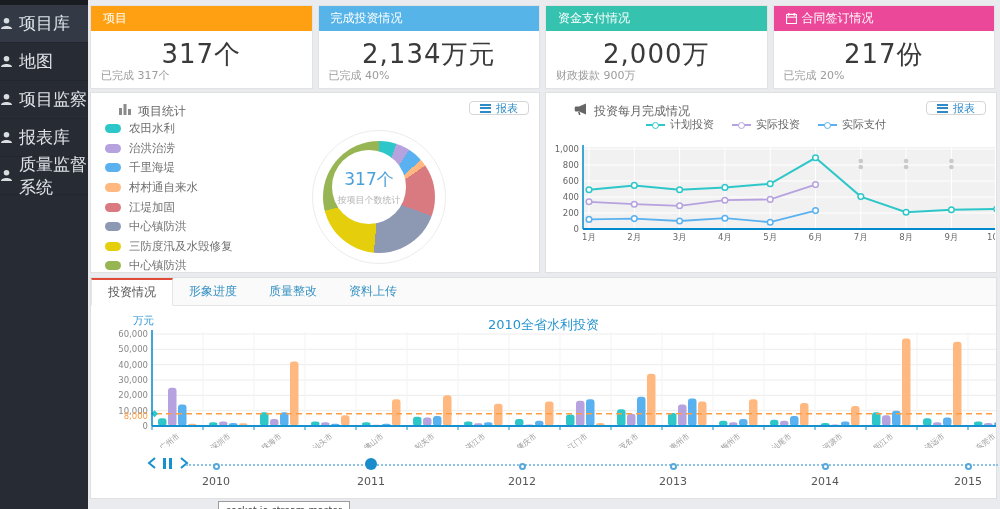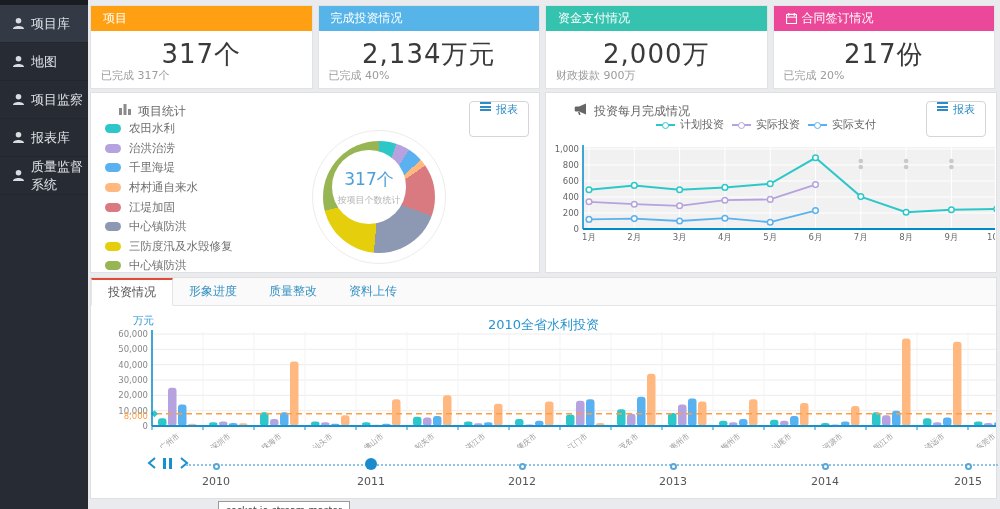--- a/index.html
+++ b/index.html
@@ -3,55 +3,55 @@
 <meta charset="utf-8">
 <style>
   *{margin:0;padding:0;box-sizing:border-box}
   html,body{width:1000px;height:509px;overflow:hidden}
   body{font-family:"DejaVu Sans","Liberation Sans",sans-serif;background:#e9ebee;font-size:12px;color:#333}
   #app{position:relative;width:1000px;height:509px;overflow:hidden;background:#e9ebee}
 
   
   #sidebar{position:absolute;left:0;top:0;width:88px;height:509px;background:#272b33}
   #sidebar .topstrip{height:5px;background:#191c21}
-  .side-item{display:flex;align-items:center;height:38px;padding-left:12px;color:#dfe3e8;font-size:13px;cursor:pointer;border-bottom:1px solid #23262d}
+  .side-item{display:flex;align-items:center;height:38px;color:#dfe3e8;font-size:17px;cursor:pointer;border-bottom:1px solid #23262d}
   .side-item.active{background:#333a46}
   .side-item svg{margin-right:6px;flex:none}
 
   
   #cards{position:absolute;left:90px;top:5px;width:905px;display:flex;gap:5px}
   .card{flex:1;background:#fff;border:1px solid #e2e2e2;height:84px;position:relative}
   .card-header{height:25px;line-height:25px;color:#fff;font-weight:normal;font-size:12px;padding-left:12px;display:flex;align-items:center;gap:5px}
   .card-value{text-align:center;font-size:26px;color:#3a3a3a;margin-top:6px;letter-spacing:1px}
   .card-footer{position:absolute;left:10px;bottom:5px;font-size:11px;color:#9b9b9b}
 
   
   .panel{position:absolute;background:#fff;border:1px solid #e0e0e0}
   #panelA{left:90px;top:92px;width:450px;height:181px}
   #panelB{left:545px;top:92px;width:452px;height:181px;overflow:hidden}
   .panel-title{position:absolute;left:28px;top:10px;color:#666;font-size:12px;display:flex;align-items:flex-start;gap:6px}
-  .report-btn{position:absolute;right:10px;top:8px;height:36px;padding:0 10px;border:1px solid #d5d5d5;border-radius:4px;background:#fff;color:#2e8bc7;font-size:11px;display:flex;align-items:flex-start;gap:5px;cursor:pointer}
+  .report-btn{position:absolute;right:10px;top:8px;height:14px;padding:0 10px;border:1px solid #d5d5d5;border-radius:4px;background:#fff;color:#2e8bc7;font-size:11px;display:flex;align-items:center;gap:5px;cursor:pointer}
   .ham{width:11px;height:9px;border-top:2px solid #2e8bc7;border-bottom:2px solid #2e8bc7;position:relative}
   .ham::after{content:'';position:absolute;left:0;right:0;top:1.5px;height:2px;background:#2e8bc7}
 
   
   #pie-legend{position:absolute;left:14px;top:26px;list-style:none}
   #pie-legend li{height:19.6px;display:flex;align-items:center;cursor:pointer}
   .swatch{width:16px;height:9px;border-radius:5px;margin-right:8px;flex:none}
   #pie-legend .lg-label{font-size:11.5px;color:#707070}
 
   
   #donut-outer{position:absolute;left:221px;top:37px;width:134px;height:134px;border:1px solid #ececec;border-radius:50%}
   #donut{position:absolute;left:10px;top:10px;width:112px;height:112px;border-radius:50%}
   #donut-hole{position:absolute;left:19px;top:19px;width:74px;height:74px;background:#fff;border-radius:50%;display:flex;flex-direction:column;align-items:center;justify-content:center}
   #donut-hole .cv{color:#4ba0d8;font-size:17px}
   #donut-hole .cl{color:#b3b3b3;font-size:9px;margin-top:3px}
 
   
-  #line-legend{position:absolute;left:0;right:10px;top:24px;display:flex;justify-content:center;gap:8px}
+  #line-legend{position:absolute;left:0;right:10px;top:24px;display:flex;justify-content:center;gap:18px}
   .lg-item{display:flex;align-items:center;font-size:11px;color:#666;cursor:pointer}
   .lmk{display:inline-block;width:19px;height:6px;position:relative;margin-right:5px}
   .lmk::before{content:'';position:absolute;top:2.5px;left:0;right:0;height:2px;background:currentColor}
   .lmk::after{content:'';position:absolute;left:6px;top:0;width:5px;height:5px;border:1.5px solid currentColor;border-radius:50%;background:#fff}
 
   
   #bottom{left:90px;top:277px;width:907px;height:222px}
   #tabbar{height:28px;background:#fafafa;border-bottom:1px solid #e5e5e5;display:flex}
   .tab{padding:0 16px;line-height:26px;font-size:12px;color:#3591c3;cursor:pointer}
   .tab.active{background:#fff;border-top:2px solid #df4b38;border-right:1px solid #e5e5e5;border-left:1px solid #e5e5e5;color:#555;line-height:24px;margin-bottom:-1px;border-bottom:1px solid #fff}

